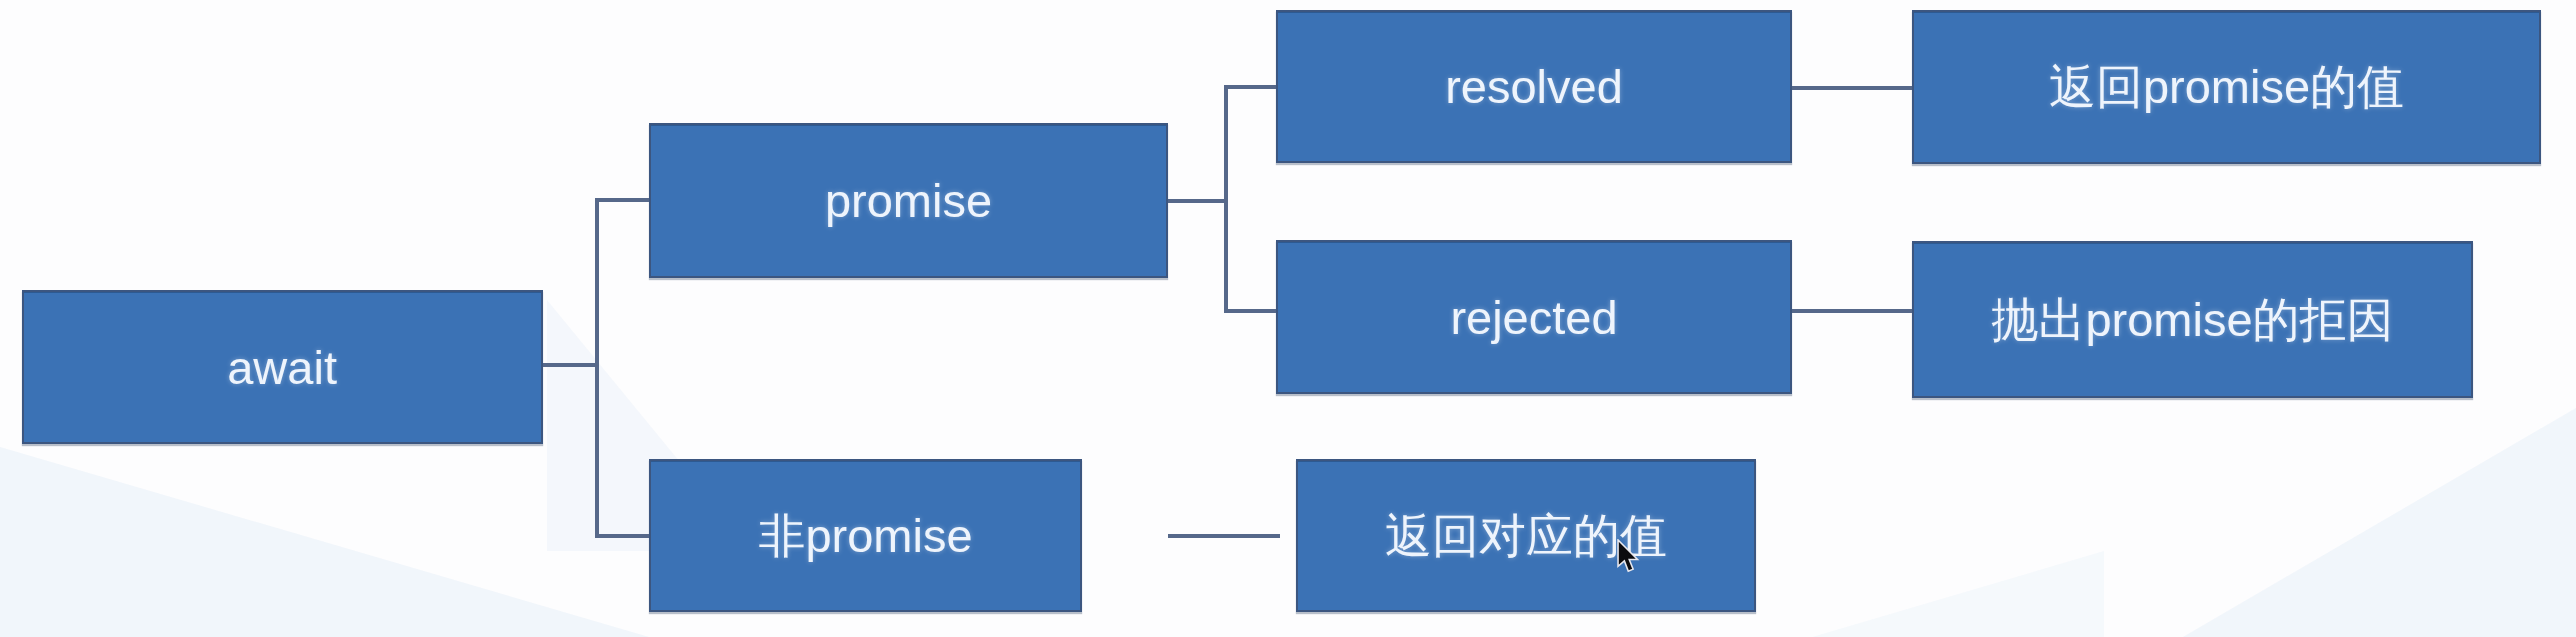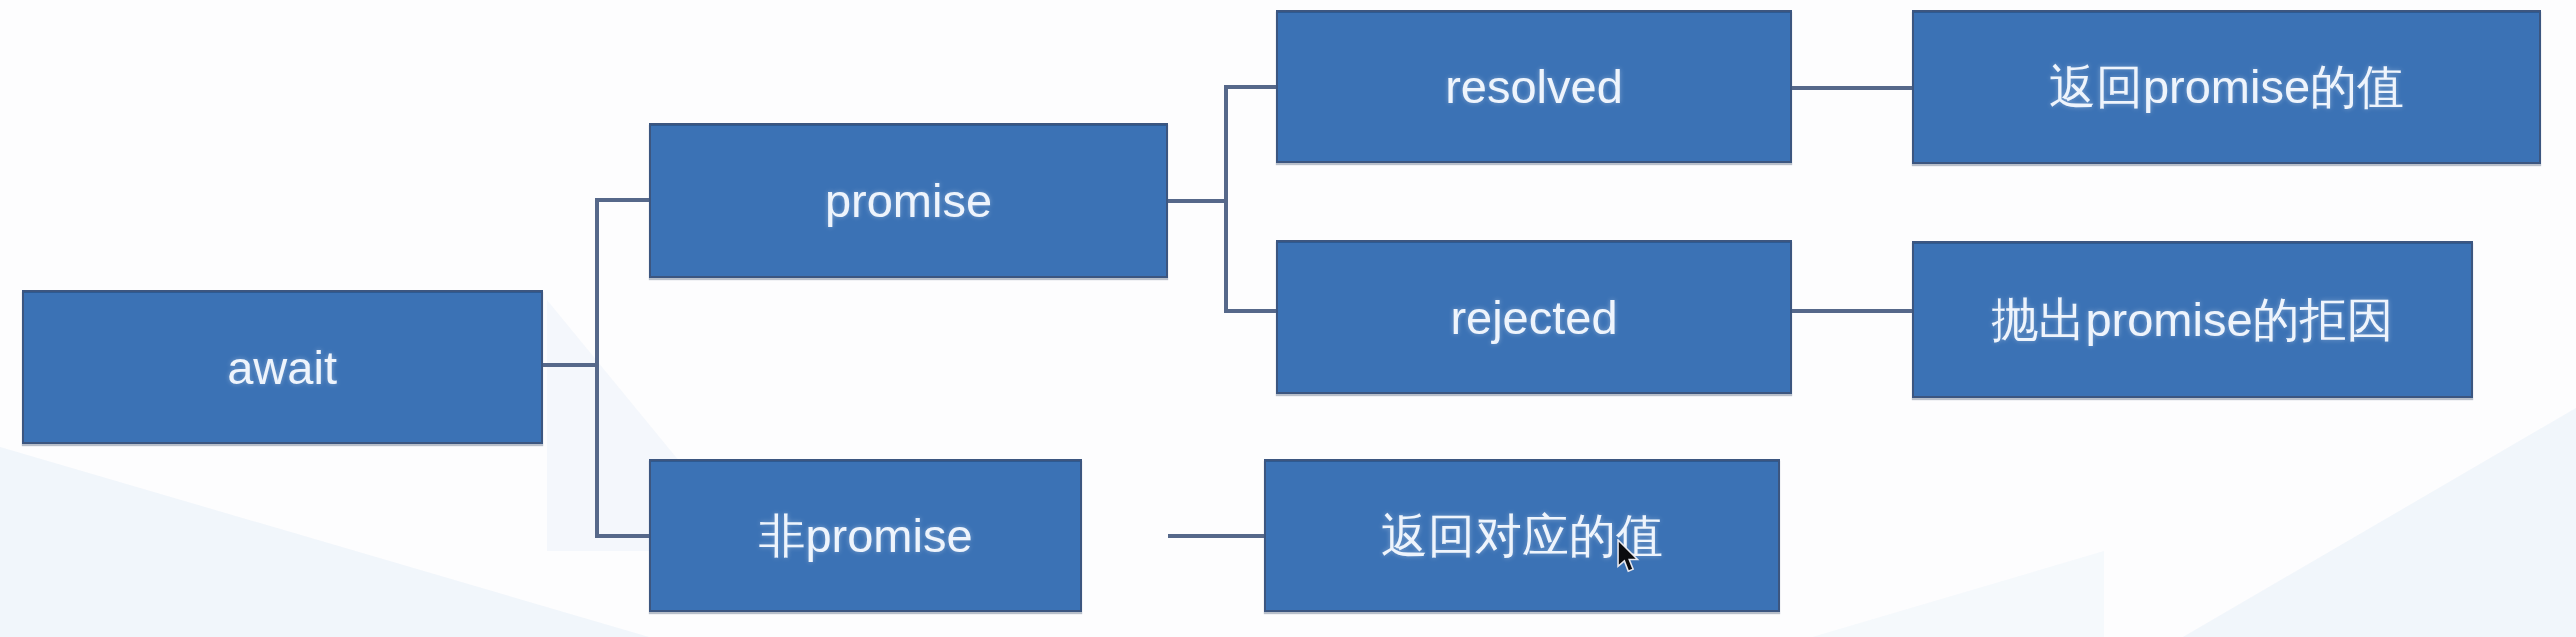--- a/index.html
+++ b/index.html
@@ -113,21 +113,21 @@
   </div>
 
   <div class="node" style="left:1276px; top:9.8px; width:516px; height:153px;">
     <span>resolved</span>
   </div>
 
   <div class="node" style="left:1276px; top:240px; width:516px; height:154px;">
     <span>rejected</span>
   </div>
 
-  <div class="node" style="left:1264px; top:459px; width:516px; height:153px;">
+  <div class="node" style="left:1296px; top:459px; width:460px; height:153px;">
     <span>返回对应的值</span>
   </div>
 
   <div class="node" style="left:1912px; top:9.8px; width:629px; height:154px;align-items:center;">
     <span>返回promise的值</span>
   </div>
 
   <div class="node" style="left:1912px; top:232px; width:561px; height:157px;margin-top:9px;">
     <span>抛出promise的拒因</span>
   </div>

